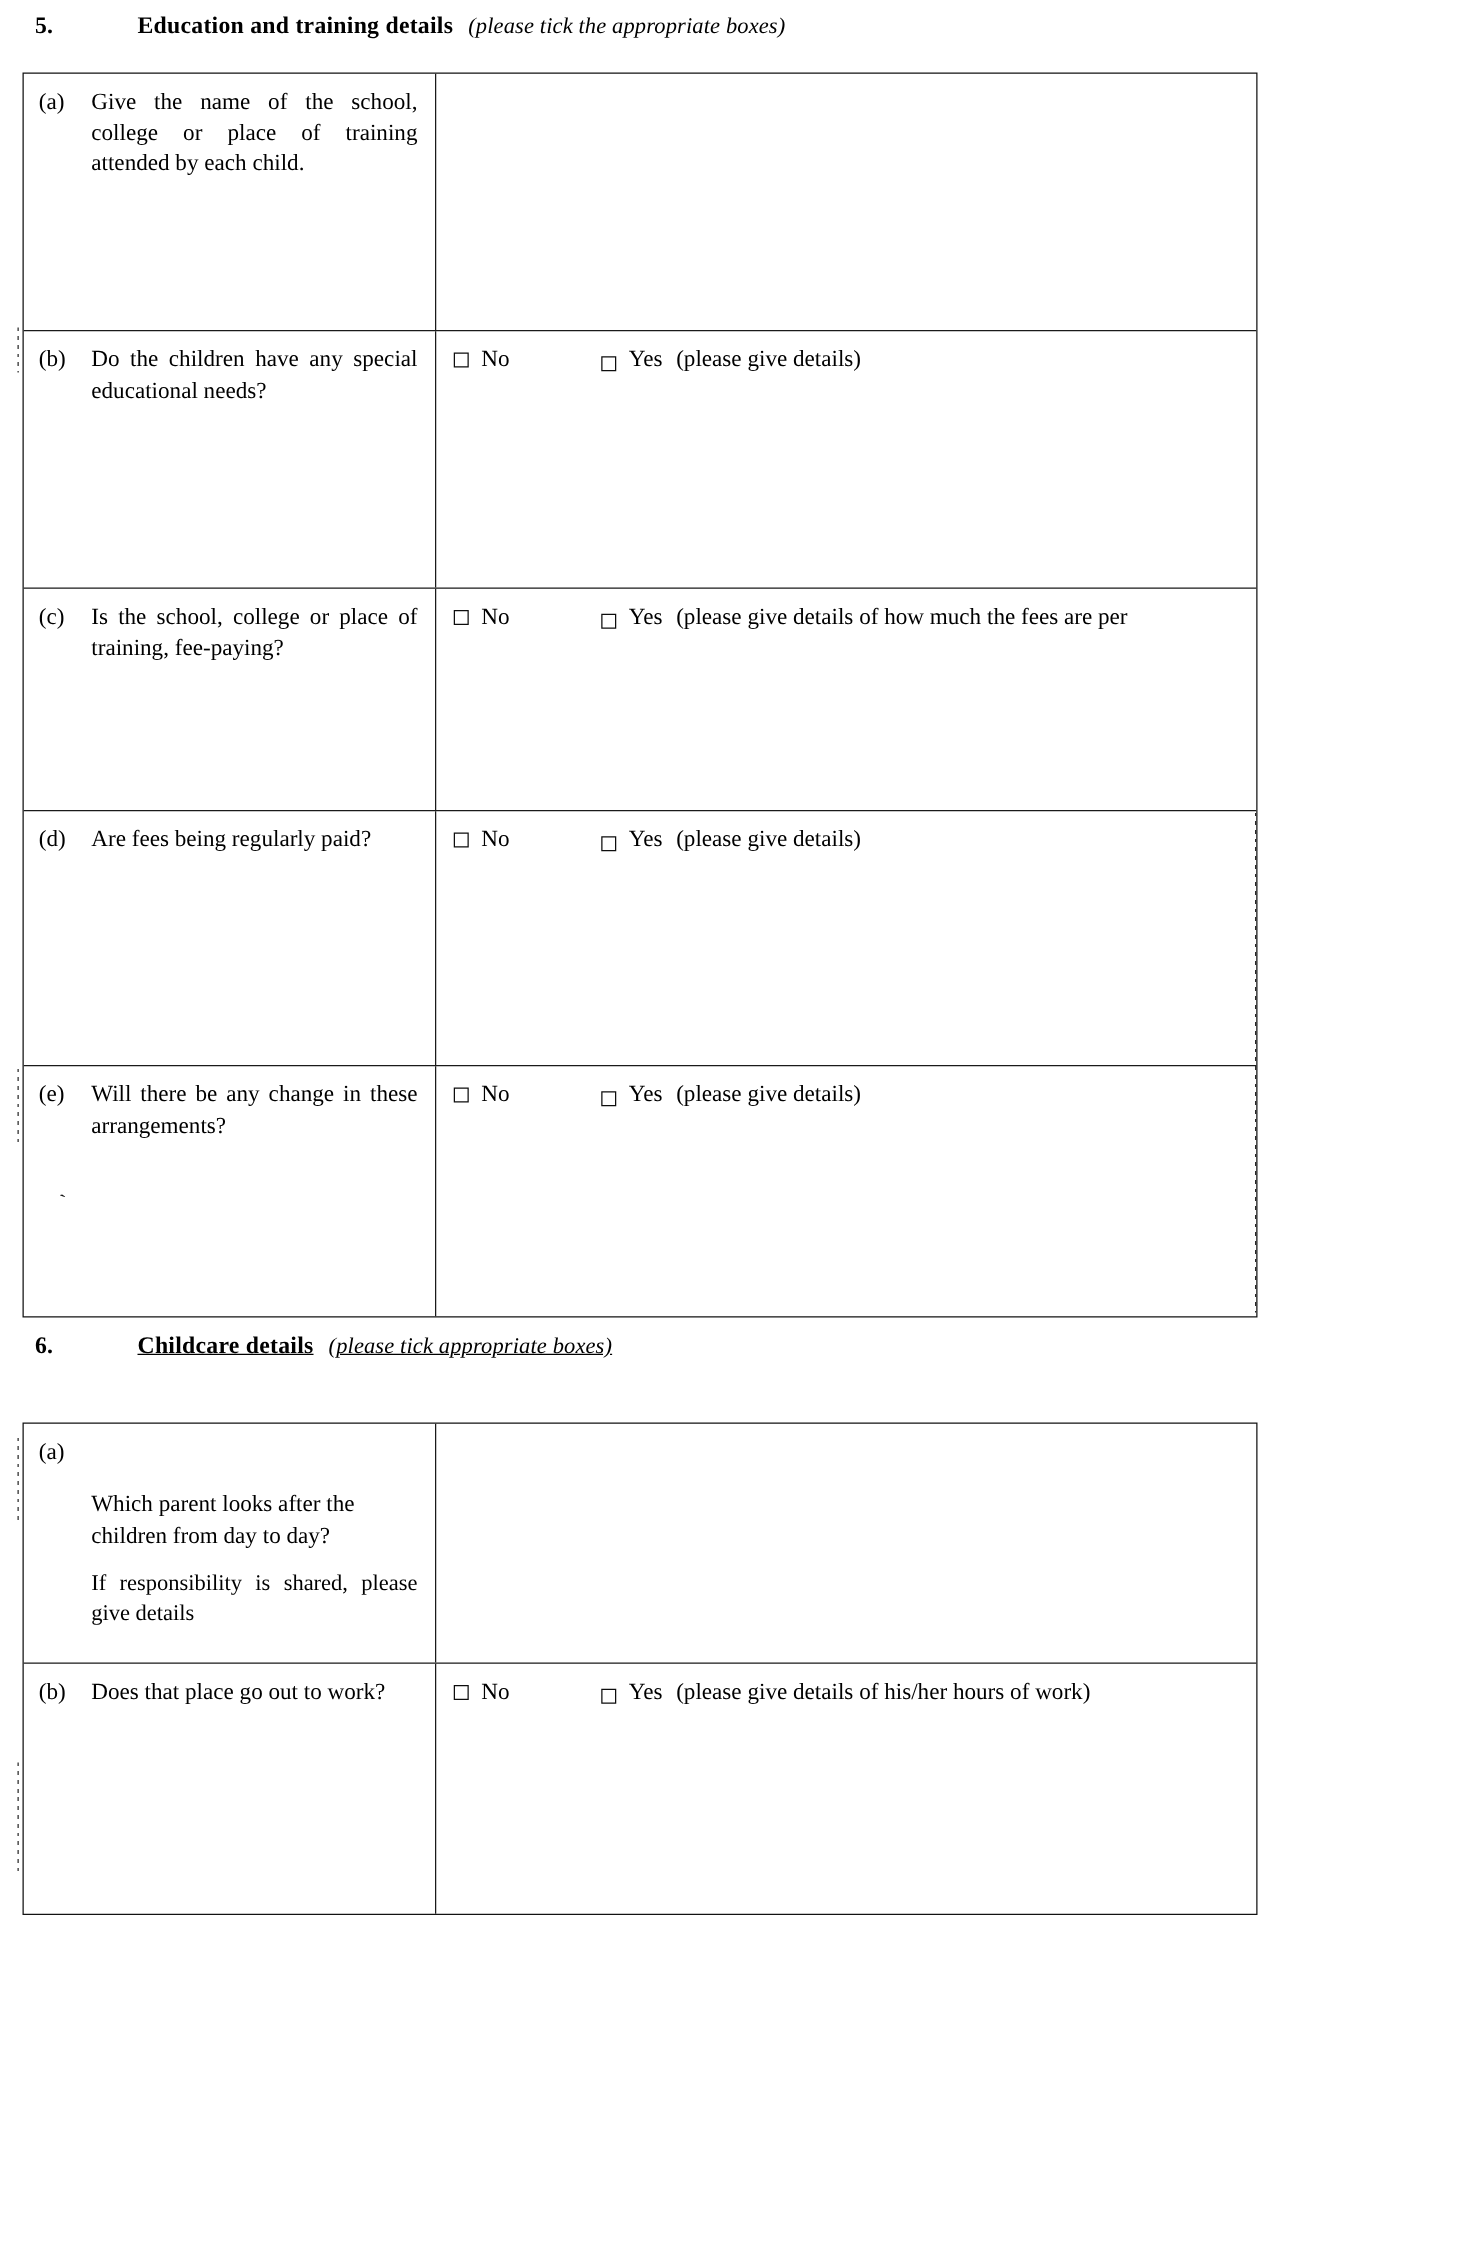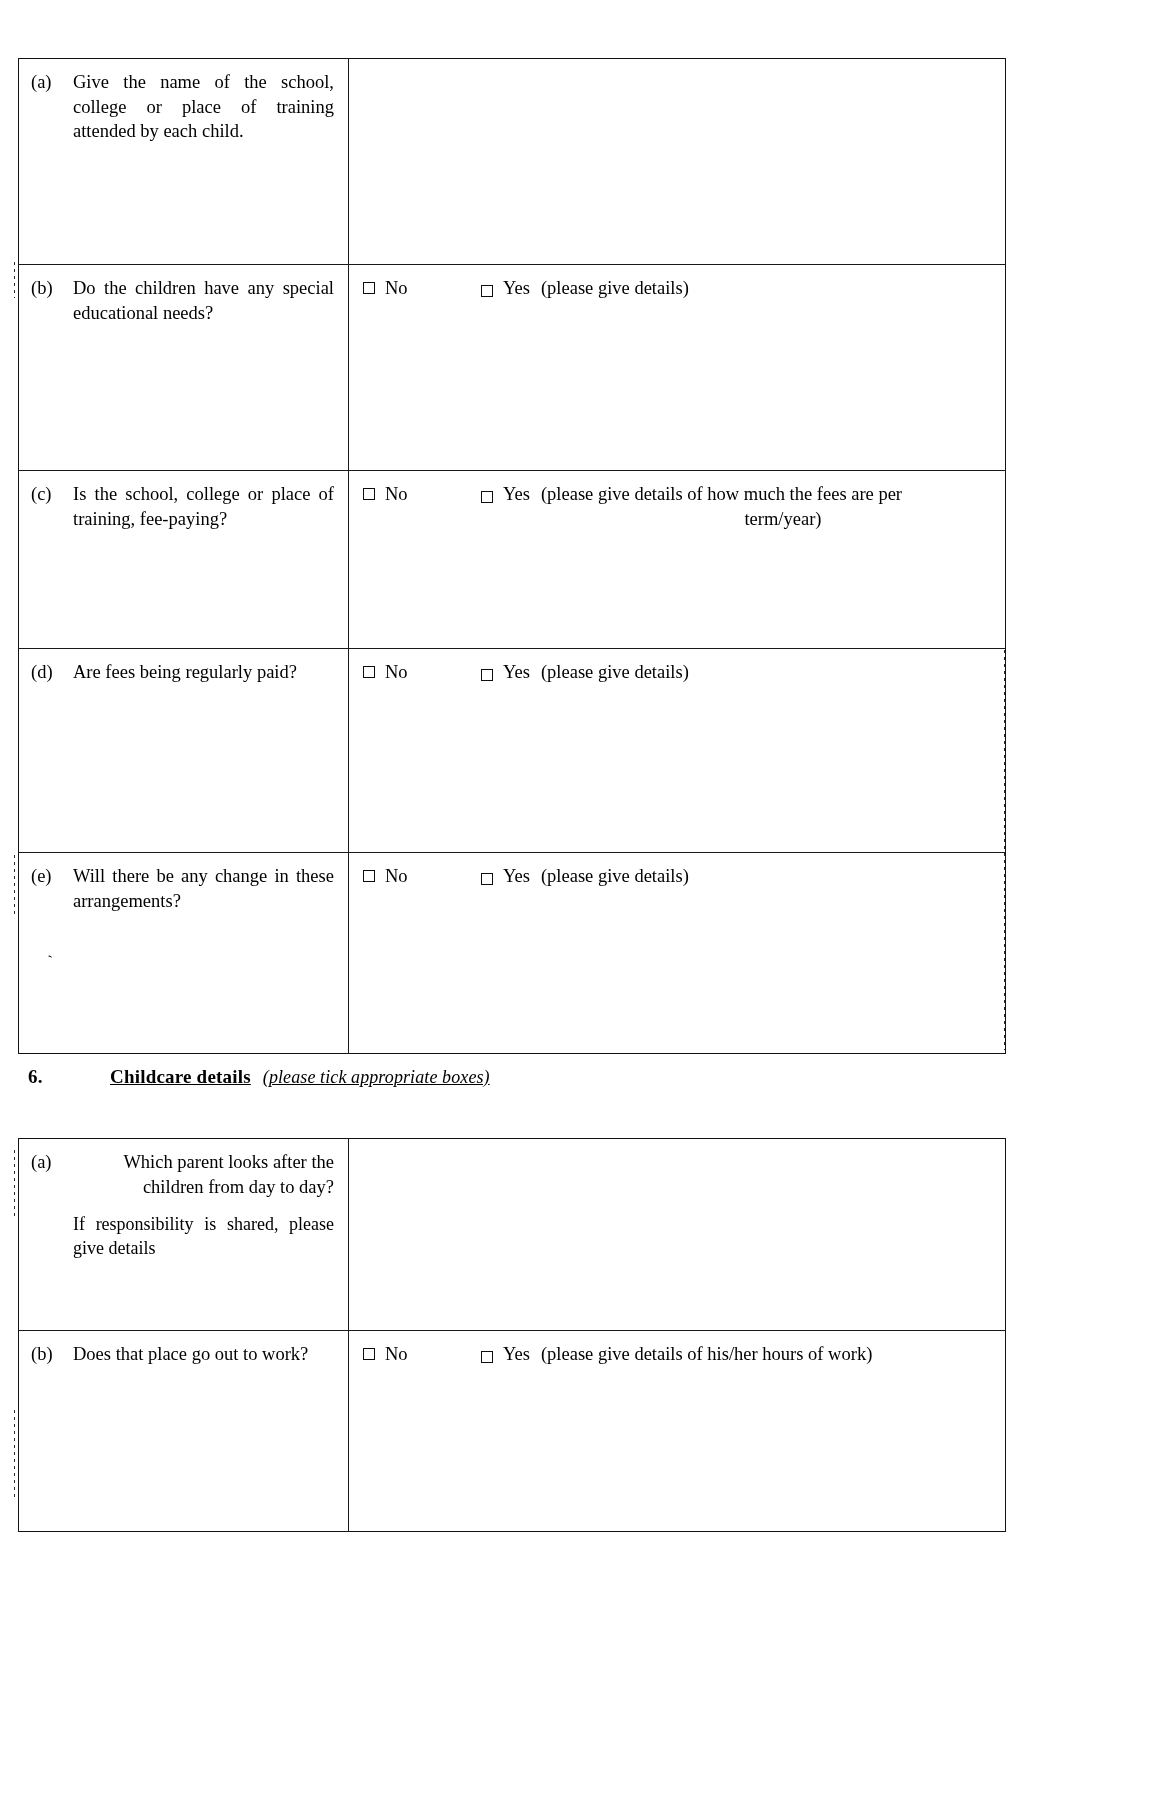--- a/index.html
+++ b/index.html
@@ -92,21 +92,21 @@
   .q-letter {
     flex: 0 0 42px;
     width: 42px;
   }
   .q-text {
     flex: 1 1 auto;
     text-align: justify;
     text-justify: inter-word;
     hyphens: none;
   }
-  .q-text.no-justify { text-align: right; }
+  .q-text.no-justify { text-align: left; margin-top: 42px; }
 
   .q-extra {
     margin-top: 14px;
     margin-left: 42px;
     font-size: 18px;
     line-height: 1.33;
     text-align: justify;
   }
 
   
@@ -166,20 +166,23 @@
     width: 1px;
     background-image: repeating-linear-gradient(
       to bottom, #2a2a2a 0 3px, rgba(0,0,0,0) 3px 7px);
   }
 </style>
 </head>
 <body>
 
 <div class="page">
 
+  <div class="section-head" style="top:10px;">
+    <span class="section-num">5.</span><span class="section-title">Education and training details</span><span class="section-hint">(please tick the appropriate boxes)</span>
+  </div>
 
   <div class="form-table" style="top:58px;">
 
     <div class="frow" style="height:206px;">
       <div class="cell-label">
         <div class="q">
           <span class="q-letter">(a)</span>
           <span class="q-text">Give the name of the school, college or place of training attended by each child.</span>
         </div>
       </div>
@@ -220,21 +223,21 @@
       <div class="cell-answer">
         <div class="answer-line">
           <span class="opt opt-no">
             <span class="tickbox"></span>
             <span class="opt-label">No</span>
           </span>
           <span class="opt opt-yes">
             <span class="tickbox"></span>
             <span class="opt-label">Yes</span>
           </span>
-          <span class="detail-note hang"><span>(please give details of how much the fees are per</span><span class="cont">term/year)</span></span>
+          <span class="detail-note hang"><span>(please give details of how much the fees are per</span></span>
         </div>
       </div>
     </div>
 
     <div class="frow" style="height:204px;">
       <div class="cell-label">
         <div class="q">
           <span class="q-letter">(d)</span>
           <span class="q-text">Are fees being regularly paid?</span>
         </div>

